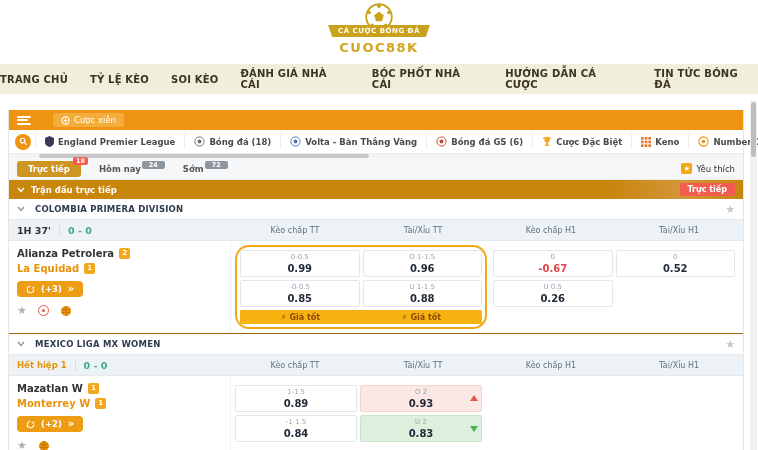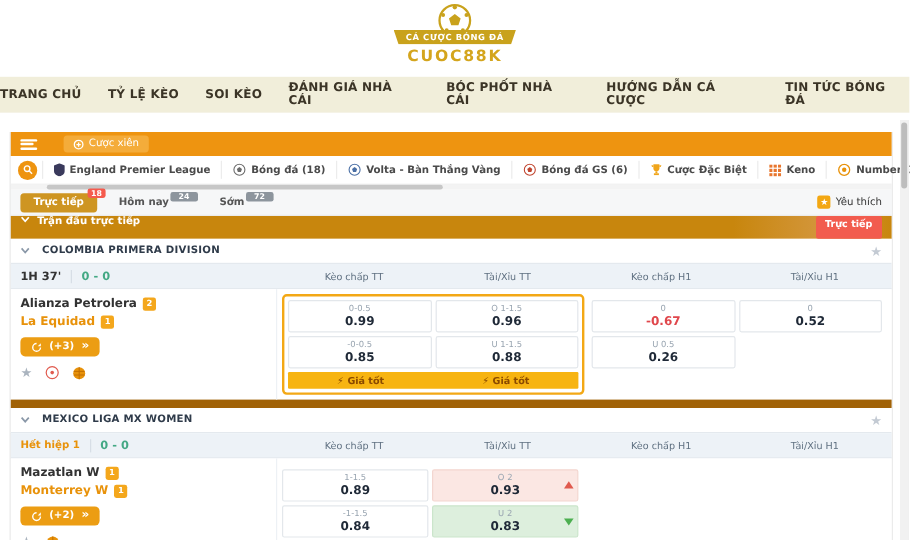--- a/index.html
+++ b/index.html
@@ -45,57 +45,57 @@
   .badge-red { position:absolute; top:-4px; right:-7px; background:#F55B4E; color:#fff; font-size:6.5px;
                padding:0 3px; border-radius:2px; line-height:8px; }
   .tab { margin-left:18px; font-size:8.5px; color:#555; cursor:pointer; position:relative; font-weight:bold; }
   .badge-grey { display:inline-block; background:#8D959D; color:#fff; font-size:6.5px; padding:0 7px;
                 border-radius:2px; line-height:8px; transform:translateY(-5px); margin-left:1px; }
   .fav { margin-left:auto; display:flex; align-items:center; gap:4px; font-size:8.5px; color:#333; cursor:pointer; }
   .fav-ico { width:11px; height:11px; background:#F3A712; border-radius:2px; color:#fff; font-size:7.5px;
              line-height:11px; text-align:center; }
 
   .livebar { height:19px; background:linear-gradient(90deg,#C8860D 0%,#C8860D 82%,#D3963B 92%,#C8860D 100%);
-             display:flex; padding:0 8px; gap:6px; }
+             display:flex; align-items:center; padding:0 8px; gap:6px; }
   .livebar-title { color:#fff; font-size:8.5px; font-weight:bold; }
   .live-btn { margin-left:auto; background:#F25C4E; color:#fff; font-size:8px; font-weight:bold;
               padding:2px 8px; border-radius:2px; cursor:pointer; }
 
   
   .league-row { height:21px; background:#fff; border-bottom:1px solid #E4E9EE; display:flex; align-items:center; padding:0 8px; gap:10px; }
   .league-name { font-size:8.5px; font-weight:bold; color:#2F3B4A; letter-spacing:.2px; }
   .league-star { margin-left:auto; color:#C3CAD3; font-size:11px; cursor:pointer; }
 
   .match-head { height:21px; background:#EDF2F7; display:flex; align-items:stretch; border-bottom:1px solid #E4E9EE; }
   .mh-left { width:222px; display:flex; align-items:center; padding-left:8px; flex:none; }
   .mh-time { font-size:9.5px; font-weight:bold; color:#333; }
   .mh-time.orange { color:#E8920A; font-weight:bold; font-size:8.5px; }
   .mh-score { margin-left:8px; padding-left:8px; border-left:1px solid #D7DEE6; font-size:9.5px; font-weight:bold; color:#43A884; }
   .mh-cols { flex:1; display:flex; }
   .mh-col { flex:1; display:flex; align-items:center; justify-content:center; font-size:8px; color:#5F7081; }
 
-  .match-body { display:flex; background:#fff; border-bottom:7px solid #a16207; }
+  .match-body { display:flex; background:#fff; border-bottom:1px solid #a16207; }
   .teams-col { width:222px; flex:none; padding:7px 8px 5px; border-right:1px solid #EDF1F5; }
   .team-line { display:flex; align-items:center; margin-bottom:4px; }
   .team-name { font-size:10px; font-weight:bold; color:#333; }
   .team-name.away { color:#E8920A; }
   .team-badge { width:11px; height:11px; background:#F4A71C; border-radius:2px; color:#fff; font-size:7px;
                 font-weight:bold; text-align:center; line-height:11px; margin-left:5px; }
   .more-btn { display:inline-flex; align-items:center; gap:6px; background:#EC9D13; border-radius:4px;
               padding:3px 9px; margin-top:3px; color:#fff; cursor:pointer; }
   .more-label { font-size:8.5px; font-weight:bold; }
   .more-arrows { font-size:10px; font-weight:bold; line-height:8px; }
   .icon-row { display:flex; align-items:center; gap:11px; margin-top:7px; }
   .icon-star { color:#AAB4BF; font-size:11px; cursor:pointer; }
   .live-dot { width:11px; height:11px; border:1.5px solid #E05A4E; border-radius:50%; position:relative; cursor:pointer; }
   .live-dot::after { content:""; position:absolute; left:50%; top:50%; width:3px; height:3px; margin:-1.5px;
                      background:#E05A4E; border-radius:50%; }
 
   .odds-area { flex:1; display:flex; gap:6px; padding:4px 8px 4px 4px; }
-  .hl-group { flex:1; border:2px solid #F3A815; border-radius:4px; padding:3px; display:flex; flex-direction:column; }
+  .hl-group { flex:1; border:2px solid #F3A815; border-radius:14px; padding:3px; display:flex; flex-direction:column; }
   .plain-group { flex:1; display:grid; grid-template-columns:1fr 1fr; gap:3px; align-content:start; padding-top:5px; }
   .cells2 { display:grid; grid-template-columns:1fr 1fr; gap:3px; }
   .cell { border:1px solid #E3E7EB; border-radius:2px; background:#fff; text-align:center; padding:2px 0 1px;
           height:27px; cursor:pointer; position:relative; }
   .cell-label { font-size:7px; color:#98A4B0; line-height:9px; }
   .cell-value { font-size:10px; font-weight:bold; color:#1F2937; line-height:13px; }
   .cell-value.neg { color:#E0474C; }
   .cell.pink { background:#FBE7E3; border-color:#F3D6D0; }
   .cell.green { background:#DDEFDD; border-color:#CBE5CB; }
   .tri-up { position:absolute; right:3px; top:9px; width:0; height:0; border-left:4px solid transparent;

